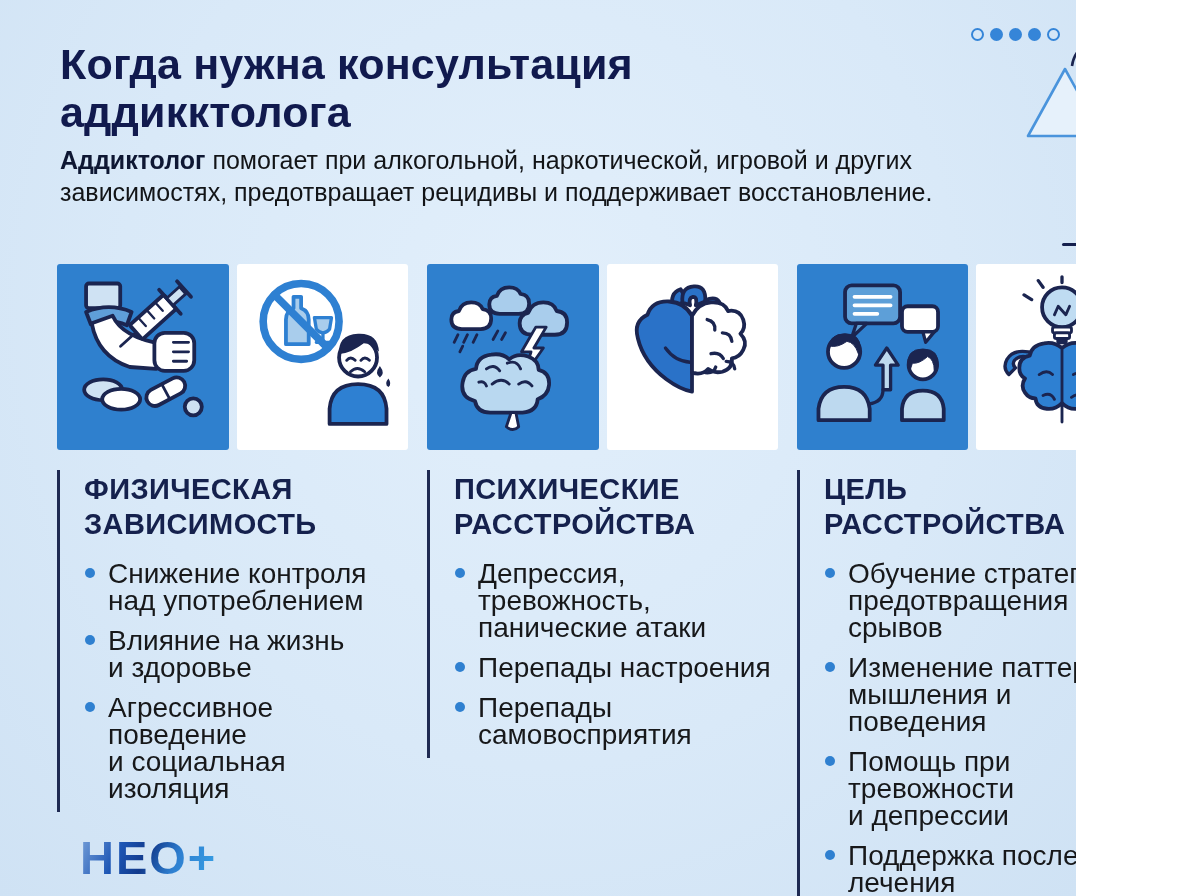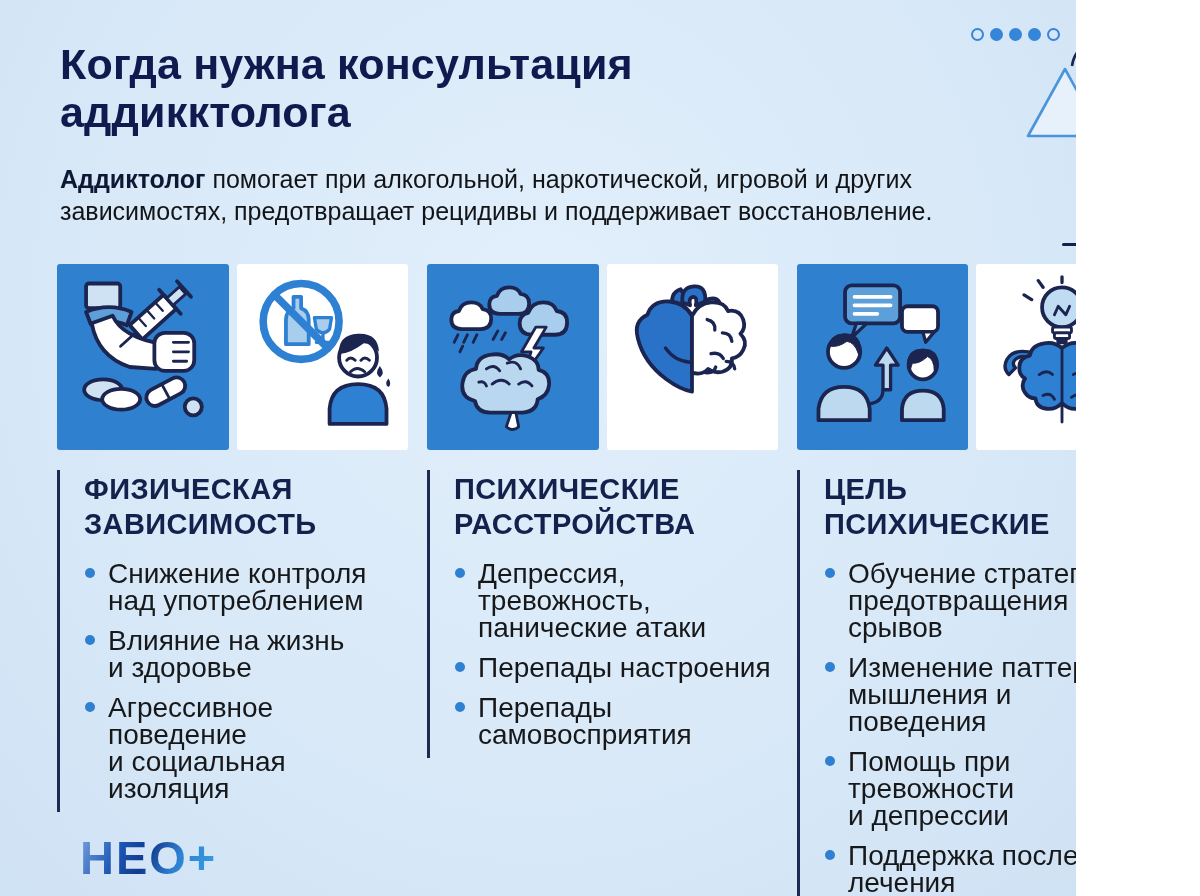--- a/index.html
+++ b/index.html
@@ -22,21 +22,21 @@
     left: 60px; top: 40px;
     font-size: 43px;
     line-height: 48px;
     font-weight: 700;
     color: #111a4e;
     white-space: pre-line;
     letter-spacing: 0.2px;
   }
   .intro {
     position: absolute;
-    left: 60px; top: 163px;
+    left: 60px; top: 144px;
     width: 1060px;
     font-size: 25px;
     line-height: 32px;
     color: #121417;
     white-space: pre-line;
   }
   .intro .lead { font-weight: 700; color: #0e1733; }
 
   
   .dots-row {
@@ -295,21 +295,21 @@
               <path d="M52,84 q-22,-7 -30,6 q-5,9 2,16 l7,-7 q-4,-4 -1,-8 q6,-7 18,-2 z" fill="#2e80d2" stroke-width="3.5"></path>
               <path d="M80,78 q-8,-7 -19,-5 q-13,2 -15,13 q-11,2 -11,13 q0,8 6,11 q-5,8 0,15 q4,6 11,6 q1,10 12,11 q9,1 16,-6 q7,7 16,6 q11,-1 12,-11 q7,0 11,-6 q5,-7 0,-15 q6,-3 6,-11 q0,-11 -11,-13 q-2,-11 -15,-13 q-11,-2 -19,5 z" fill="#2e80d2" stroke-width="4"></path>
               <path d="M80,80 v76" stroke-width="3"></path>
               <path d="M56,106 q8,-6 14,0 M60,128 q8,-4 12,4 M92,106 q8,-4 14,4 M90,130 q8,-6 14,0" fill="none" stroke-width="3"></path>
             </g>
           </svg>
         </div>
       </div>
       <div class="col-body">
         <h2 class="col-heading">ЦЕЛЬ
-ПСИХИЧЕСКИЕ</h2>
+РАССТРОЙСТВА</h2>
         <ul class="bullets">
           <li>Обучение стратегиям
 предотвращения срывов</li>
           <li>Изменение паттернов
 мышления и поведения</li>
           <li>Помощь при тревожности
 и депрессии</li>
           <li>Поддержка после лечения
 для закрепления
 результата</li>

